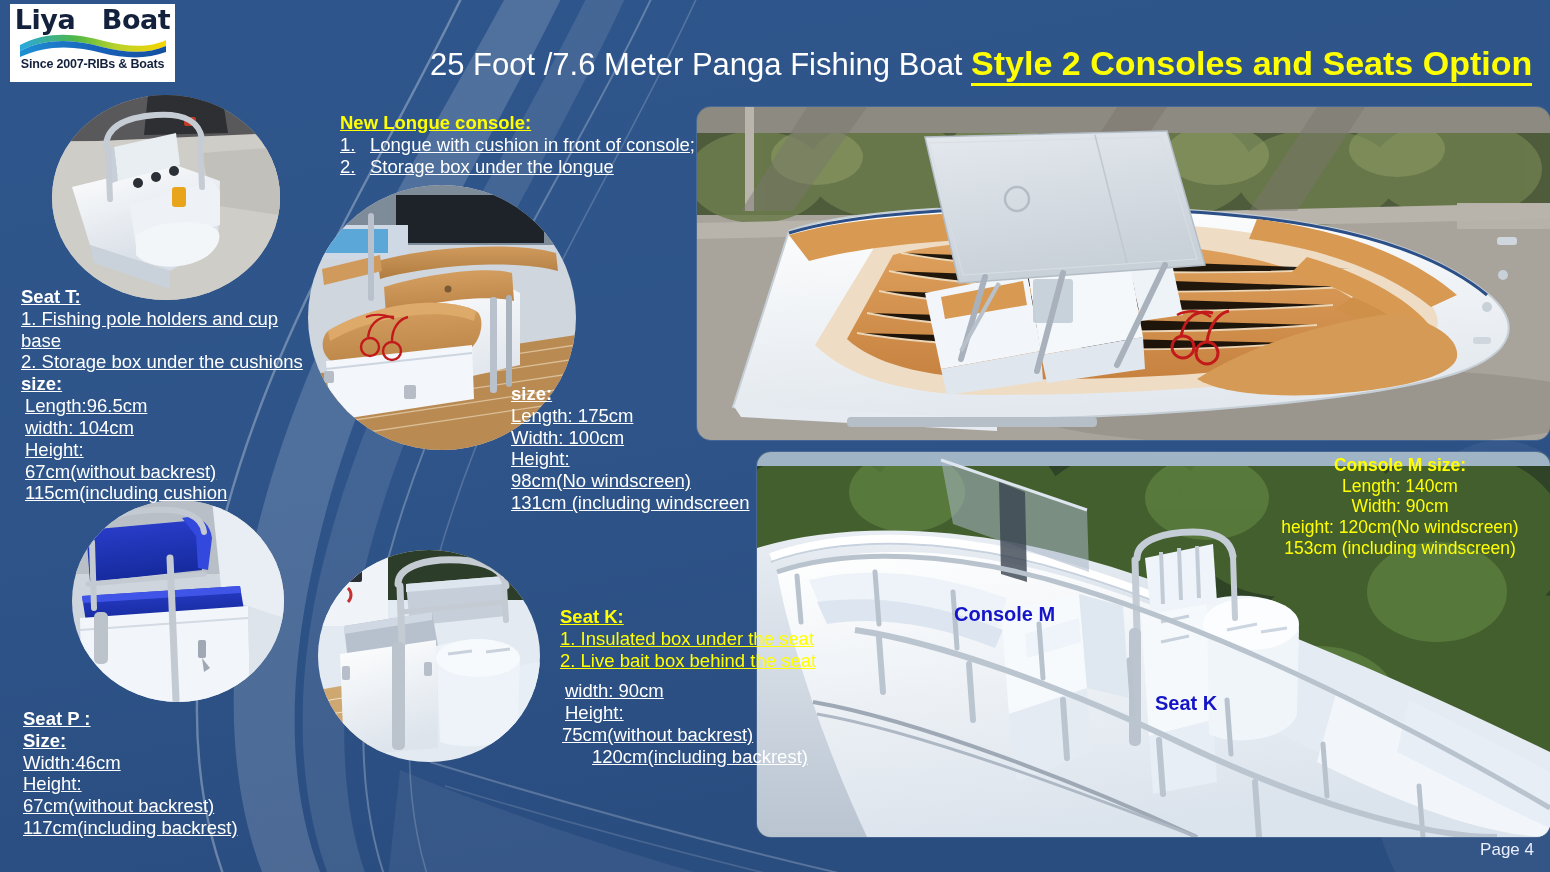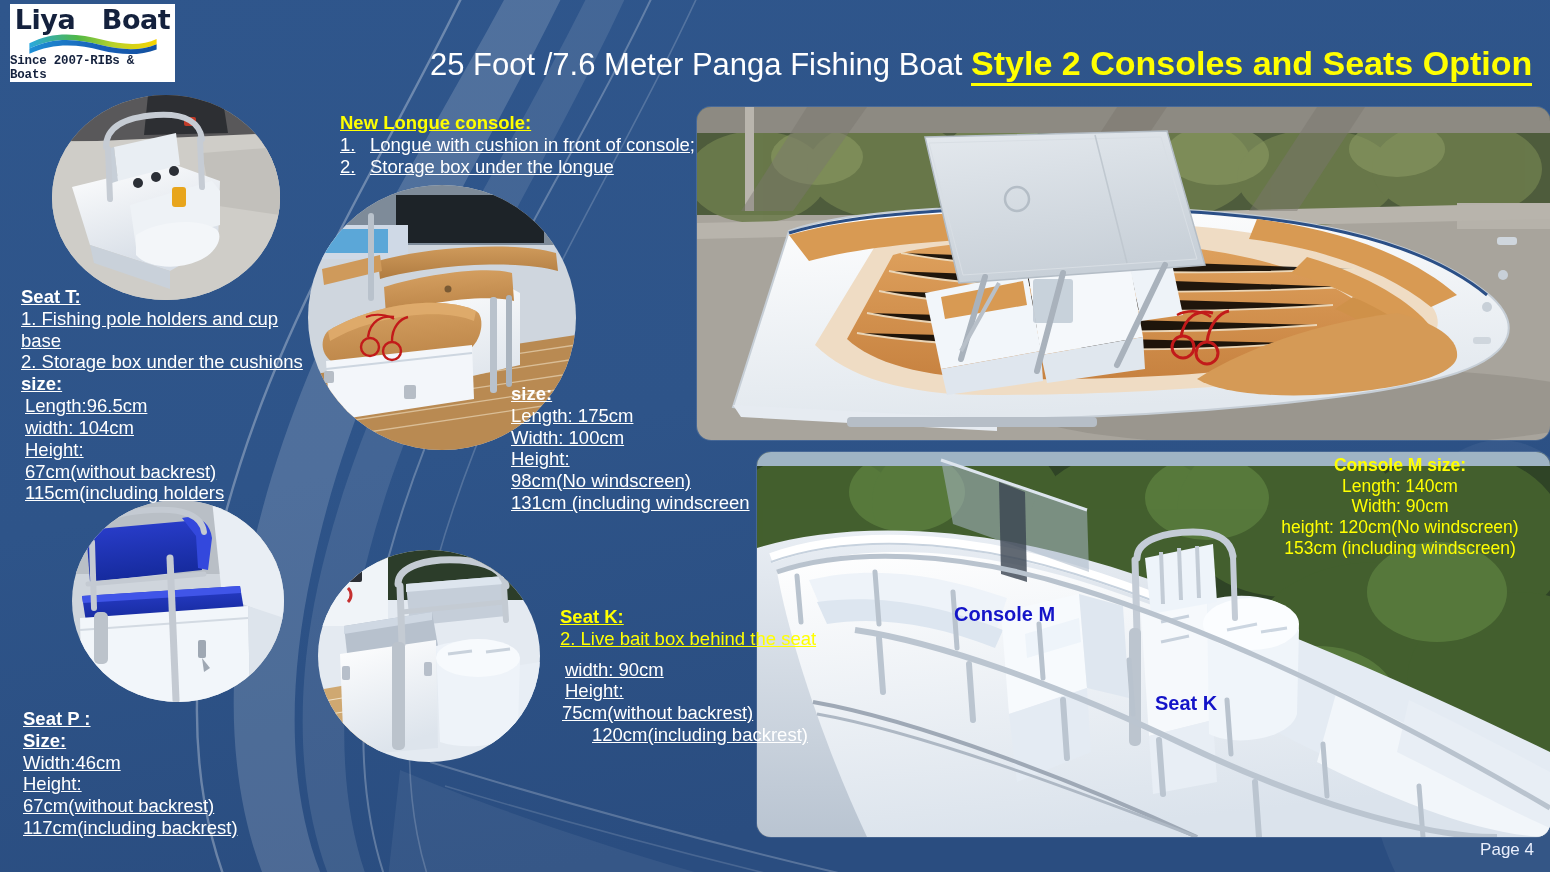--- a/index.html
+++ b/index.html
@@ -24,21 +24,21 @@
     padding-top:2px;box-sizing:border-box;
   }
   #logo .logo-word{
     font-size:27px;font-weight:bold;color:#14213d;letter-spacing:-0.5px;
     line-height:1.05;font-family:"DejaVu Sans",sans-serif;
   }
   #logo .logo-word .dot{color:#e2221f;}
   #logo .logo-swoosh{width:150px;height:26px;margin-top:-2px;}
   #logo .logo-tag{
     font-size:12.5px;font-weight:bold;color:#14213d;margin-top:-1px;
-    font-family:Liberation Mono, monospace;letter-spacing:-0.2px;
+    font-family:Liberation Sans, sans-serif;letter-spacing:-0.2px;
   }
 
   
   #headline{
     position:absolute;left:430px;top:44px;
     white-space:nowrap;
     font-size:31px;
     font-family:Liberation Sans, sans-serif;
   }
   #headline .h-white{color:#ffffff;}
@@ -542,21 +542,21 @@
 
   <div class="txt" style="left:21px;top:286px;width:300px;">
     <div class="white b s18">Seat T:</div>
     <div class="white s18">1. Fishing pole holders and cup base</div>
     <div class="white s18">2. Storage box under the cushions</div>
     <div class="white b s18">size:</div>
     <div class="white s18" style="padding-left:4px;">Length:96.5cm</div>
     <div class="white s18" style="padding-left:4px;">width: 104cm</div>
     <div class="white s18" style="padding-left:4px;">Height:</div>
     <div class="white s18" style="padding-left:4px;">67cm(without backrest)</div>
-    <div class="white s18" style="padding-left:4px;">115cm(including holders</div>
+    <div class="white s18" style="padding-left:4px;">115cm(including cushion</div>
   </div>
 
   <div class="txt" style="left:23px;top:708px;width:300px;">
     <div class="white b s18">Seat P :</div>
     <div class="white b s18">Size:</div>
     <div class="white s18">Width:46cm</div>
     <div class="white s18">Height:</div>
     <div class="white s18">67cm(without backrest)</div>
     <div class="white s18">117cm(including backrest)</div>
   </div>
@@ -579,20 +579,21 @@
     <div class="white b s18">size:</div>
     <div class="white s18">Length: 175cm</div>
     <div class="white s18">Width: 100cm</div>
     <div class="white s18">Height:</div>
     <div class="white s18">98cm(No windscreen)</div>
     <div class="white s18">131cm (including windscreen</div>
   </div>
 
   <div class="txt" style="left:560px;top:606px;width:280px;">
     <div class="yellow b s18">Seat K:</div>
+    <div class="yellow s18">1. Insulated box under the seat</div>
     <div class="yellow s18">2. Live bait box behind the seat</div>
     <div style="height:9px;"></div>
     <div class="white s18" style="padding-left:5px;">width: 90cm</div>
     <div class="white s18" style="padding-left:5px;">Height:</div>
     <div class="white s18" style="padding-left:2px;">75cm(without backrest)</div>
     <div class="white s18" style="padding-left:0px;margin-left:32px;">120cm(including backrest)</div>
   </div>
 
   <div class="txt" style="left:1255px;top:455px;width:290px;text-align:center;">
     <div class="yellow b s17">Console M size:</div>

